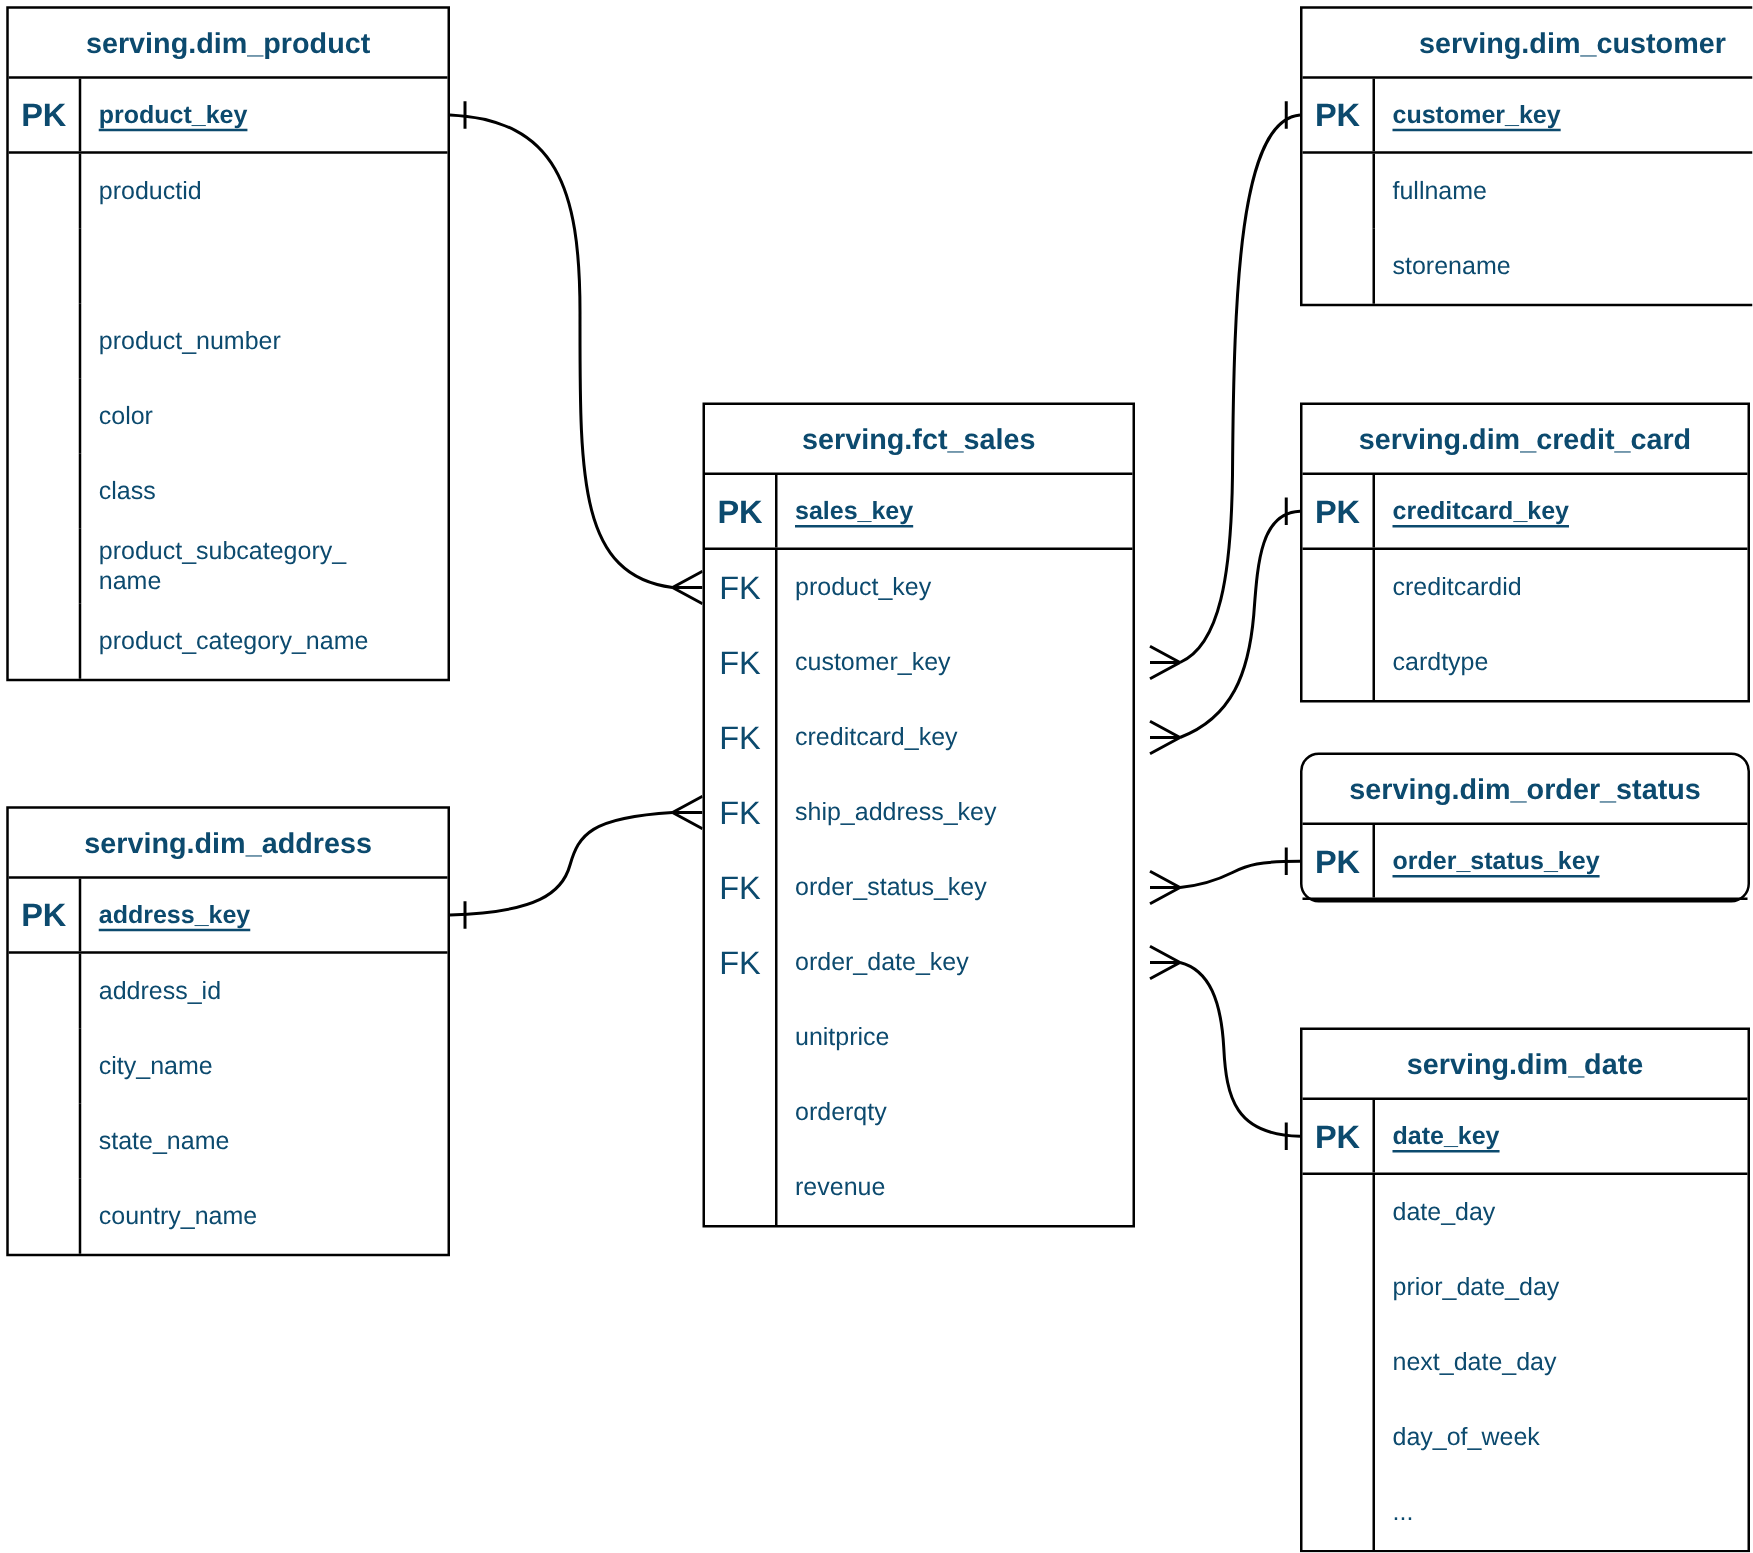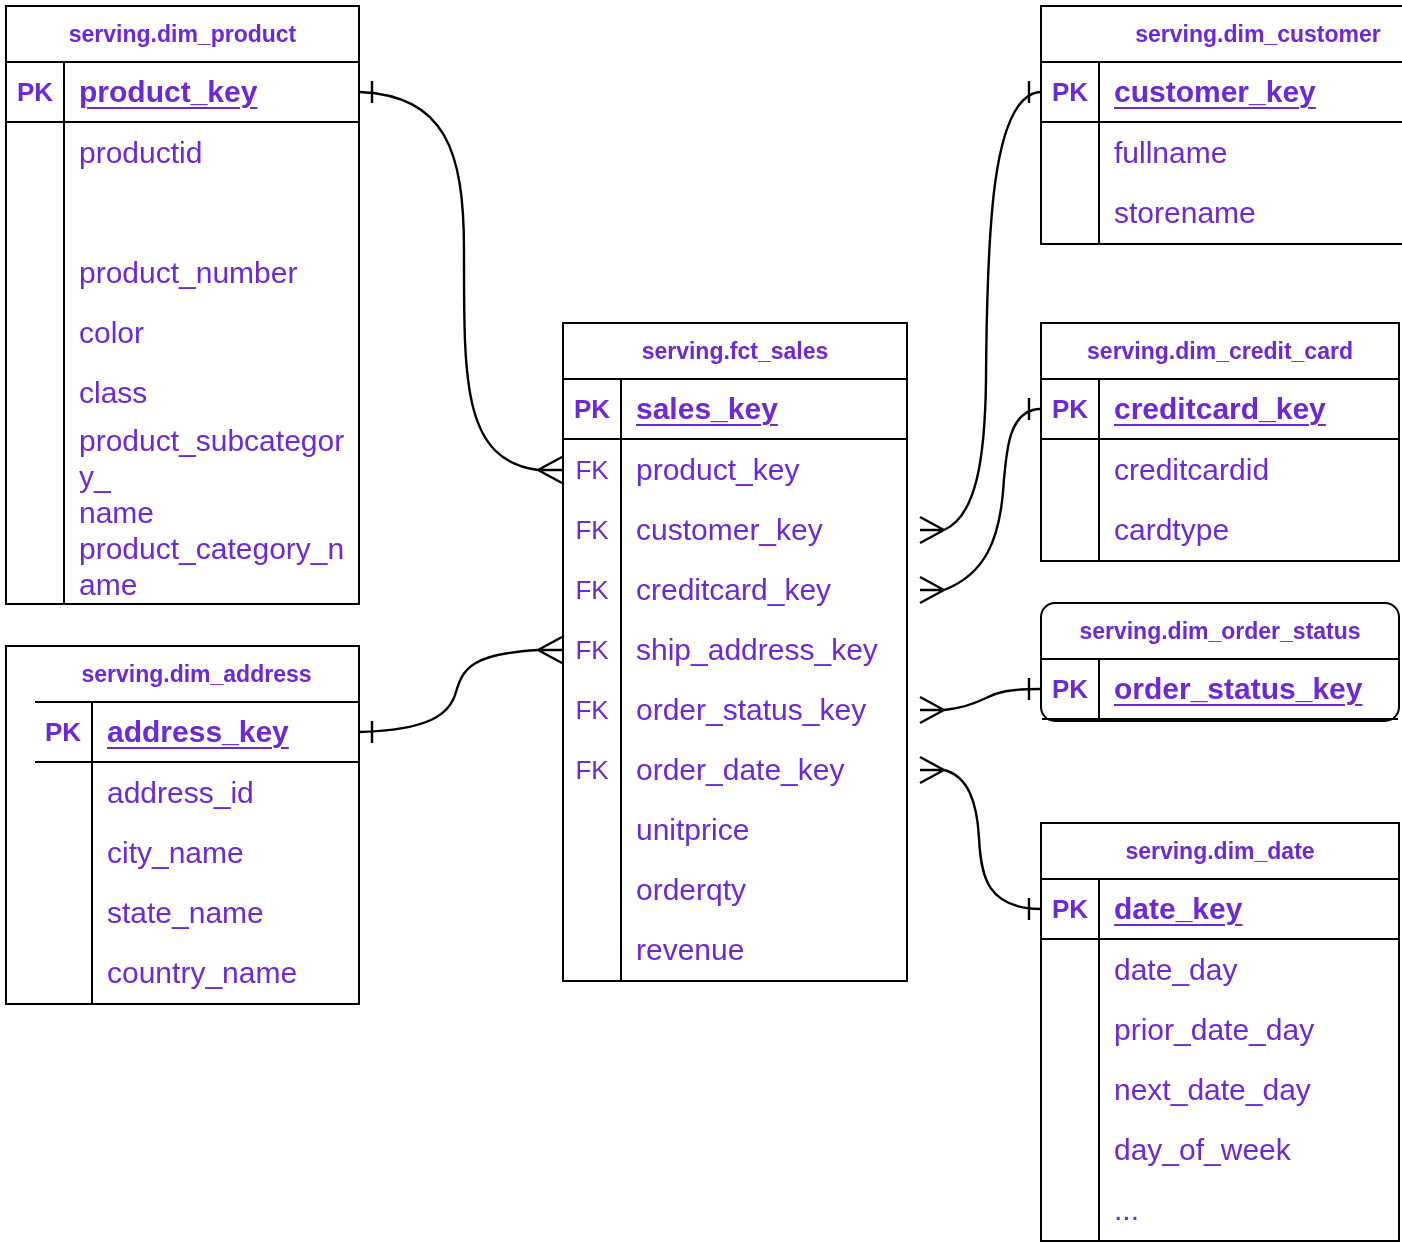--- a/index.html
+++ b/index.html
@@ -1,21 +1,21 @@
 <!DOCTYPE html>
 <html><head>
 <meta charset="utf-8">
 <style>
   html,body{margin:0;padding:0;background:#ffffff;}
   .canvas{
     position:relative;
     width:1402px;height:1242px;
     background:#ffffff;
     font-family:"Liberation Sans",sans-serif;
-    color:#6d28d9;
+    color:#0c4a6e;
     overflow:hidden;
   }
   .connectors{position:absolute;left:0;top:0;width:1402px;height:1242px;pointer-events:none;}
   .connectors path,.connectors line{stroke:#000;stroke-width:2.4;fill:none;}
   .entity{
     position:absolute;
     border:2px solid #000;
     background:#fff;
     box-sizing:border-box;
     display:flex;flex-direction:column;
@@ -32,21 +32,21 @@
     width:56px;flex:0 0 56px;
     border-right:2px solid #000;
     display:flex;align-items:center;justify-content:center;
     font-size:26px;
   }
   .e-pk .e-key{font-weight:bold;}
   .e-name{
     flex:1;
     display:flex;align-items:center;
     padding:0 8px 0 14px;
-    font-size:30px;line-height:1.2;
+    font-size:20px;line-height:1.2;
     white-space:pre-line;
     word-break:break-word;
   }
   .e-pkname{
     font-weight:bold;
     text-decoration:underline;
     text-decoration-thickness:2px;
     text-underline-offset:5px;
   }
 </style>
@@ -229,21 +229,21 @@
     <div class="e-row">
         <div class="e-key"></div>
         <div class="e-name">day_of_week</div>
       </div>
     <div class="e-row">
         <div class="e-key"></div>
         <div class="e-name">...</div>
       </div>
   </div>
 
-  <div class="entity" style="left:5px;top:645px;width:355px;padding-left:28px;">
+  <div class="entity" style="left:5px;top:645px;width:355px;">
     <div class="e-title">serving.dim_address</div>
     <div class="e-row e-pk">
       <div class="e-key">PK</div>
       <div class="e-name e-pkname">address_key</div>
     </div>
     <div class="e-row">
         <div class="e-key"></div>
         <div class="e-name">address_id</div>
       </div>
     <div class="e-row">

